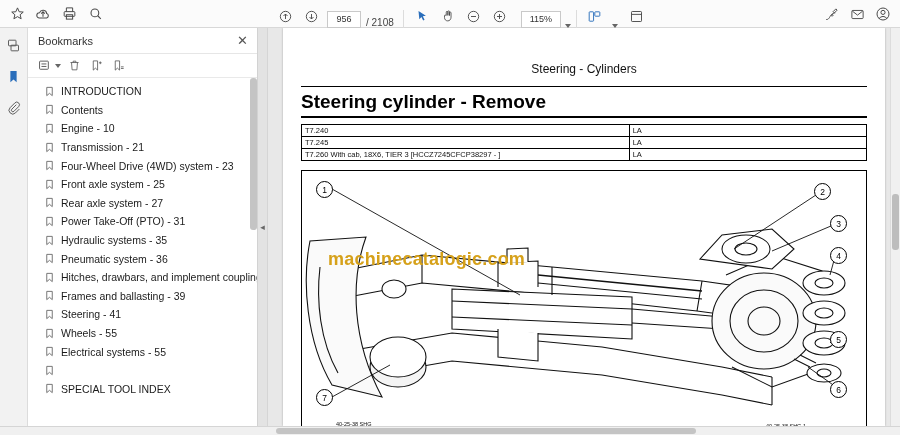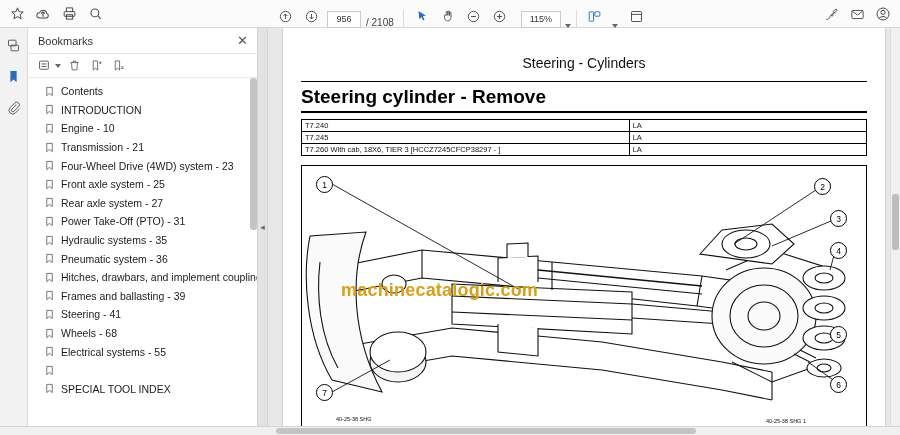--- a/index.html
+++ b/index.html
@@ -165,23 +165,23 @@
     position: relative;
     width: 602px;
     margin-left: 10px;
     background: #ffffff;
     box-shadow: 0 0 2px rgba(0,0,0,0.28);
     padding: 8px 18px 0 18px;
     overflow: hidden;
   }
   .doc-header {
     text-align: center;
-    font-size: 14px;
+    font-size: 12px;
     color: #111;
-    margin-top: 19px;
+    margin-top: 26px;
     margin-bottom: 10px;
   }
   .rule { height: 1px; background: #000; margin: 0 0 4px 0; }
   .doc-title {
     font-size: 19px; font-weight: bold; color: #000;
     margin: 4px 0 3px 0;
   }
   .doc-title-rule { height: 2px; background: #000; margin-bottom: 6px; }
 
   table.models {
@@ -200,28 +200,27 @@
 
   .figure {
     position: relative;
     border: 1px solid #000;
     height: 264px;
     background: #fff;
     overflow: hidden;
   }
   .watermark {
     position: absolute;
-    left: 39px; top: 78px;
+    left: 26px; top: 78px;
     font-size: 18px;
     color: #d6a11a;
     font-weight: bold;
     letter-spacing: .2px;
     z-index: 3;
     white-space: nowrap;
-    margin-top: 36px;
   }
   .callout {
     position: absolute;
     width: 17px; height: 17px;
     border: 1px solid #000; border-radius: 50%;
     background: #fff;
     font-size: 8.5px; color: #000;
     display: flex; align-items: center; justify-content: center;
     z-index: 3;
   }
@@ -442,32 +441,32 @@
               <path d="M16.5 14.5h5M16.5 17.5h5"></path>
             </svg>
         </div>
       </div>
       <div class="bm-list">
 
       <div class="bm-item">
             <span class="bm-ico"><svg width="11" height="13" viewBox="0 0 24 24" fill="none" stroke="currentColor" stroke-width="2">
                 <path d="M6 3h12v18l-6-5-6 5z"></path>
               </svg></span>
+            <span>INTRODUCTION</span>
+          </div>
+          <div class="bm-item">
+            <span class="bm-ico"><svg width="11" height="13" viewBox="0 0 24 24" fill="none" stroke="currentColor" stroke-width="2">
+                <path d="M6 3h12v18l-6-5-6 5z"></path>
+              </svg></span>
             <span>Contents</span>
           </div>
           <div class="bm-item">
             <span class="bm-ico"><svg width="11" height="13" viewBox="0 0 24 24" fill="none" stroke="currentColor" stroke-width="2">
                 <path d="M6 3h12v18l-6-5-6 5z"></path>
               </svg></span>
-            <span>INTRODUCTION</span>
-          </div>
-          <div class="bm-item">
-            <span class="bm-ico"><svg width="11" height="13" viewBox="0 0 24 24" fill="none" stroke="currentColor" stroke-width="2">
-                <path d="M6 3h12v18l-6-5-6 5z"></path>
-              </svg></span>
             <span>Engine - 10</span>
           </div>
           <div class="bm-item">
             <span class="bm-ico"><svg width="11" height="13" viewBox="0 0 24 24" fill="none" stroke="currentColor" stroke-width="2">
                 <path d="M6 3h12v18l-6-5-6 5z"></path>
               </svg></span>
             <span>Transmission - 21</span>
           </div>
           <div class="bm-item">
             <span class="bm-ico"><svg width="11" height="13" viewBox="0 0 24 24" fill="none" stroke="currentColor" stroke-width="2">
@@ -520,21 +519,21 @@
           <div class="bm-item">
             <span class="bm-ico"><svg width="11" height="13" viewBox="0 0 24 24" fill="none" stroke="currentColor" stroke-width="2">
                 <path d="M6 3h12v18l-6-5-6 5z"></path>
               </svg></span>
             <span>Steering - 41</span>
           </div>
           <div class="bm-item">
             <span class="bm-ico"><svg width="11" height="13" viewBox="0 0 24 24" fill="none" stroke="currentColor" stroke-width="2">
                 <path d="M6 3h12v18l-6-5-6 5z"></path>
               </svg></span>
-            <span>Wheels - 68</span>
+            <span>Wheels - 55</span>
           </div>
           <div class="bm-item">
             <span class="bm-ico"><svg width="11" height="13" viewBox="0 0 24 24" fill="none" stroke="currentColor" stroke-width="2">
                 <path d="M6 3h12v18l-6-5-6 5z"></path>
               </svg></span>
             <span>Electrical systems - 55</span>
           </div>
           <div class="bm-item">
             <span class="bm-ico"><svg width="11" height="13" viewBox="0 0 24 24" fill="none" stroke="currentColor" stroke-width="2">
                 <path d="M6 3h12v18l-6-5-6 5z"></path>

